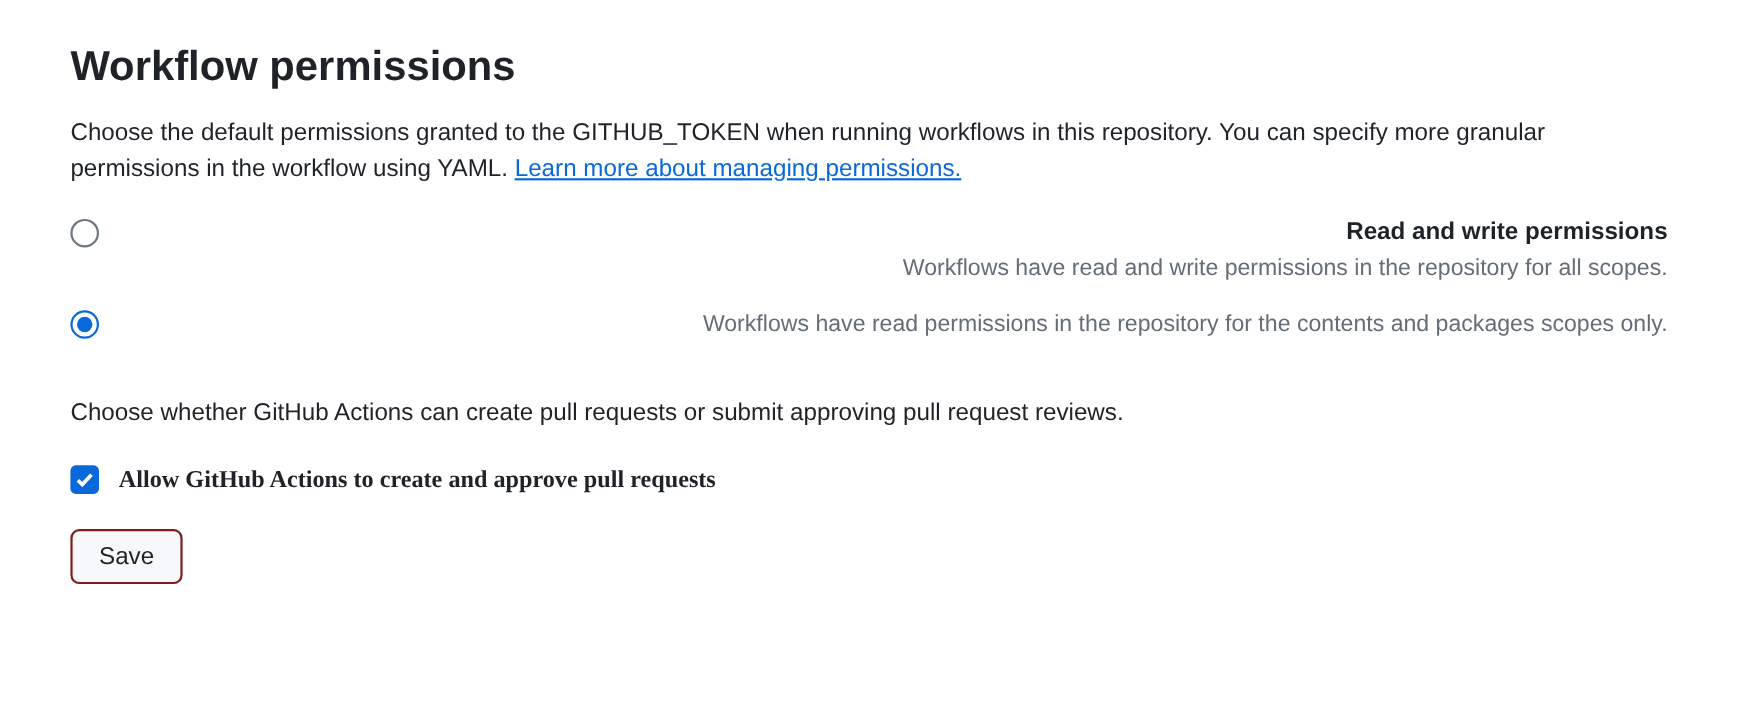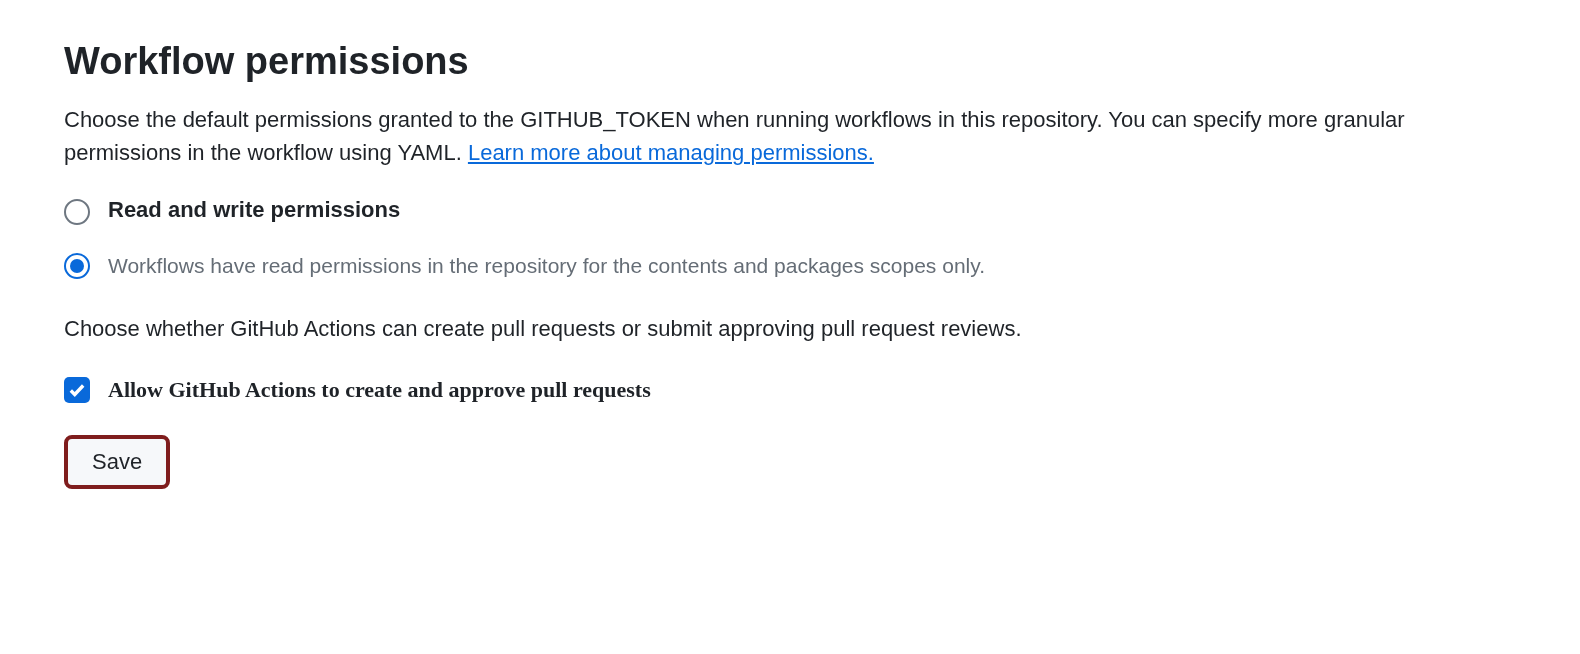--- a/index.html
+++ b/index.html
@@ -25,21 +25,22 @@
       line-height: 1.5;
       color: #1f2328;
       margin-bottom: 28px;
     }
     .link {
       color: #0969da;
       text-decoration: underline;
       cursor: pointer;
     }
     .radio-group {
-      margin-bottom: 32px;
+      margin-bottom: 48px;
+      text-align: right;
     }
     .radio-option {
       display: flex;
       align-items: flex-start;
       margin-bottom: 22px;
     }
     .radio-control {
       flex-shrink: 0;
       width: 26px;
       height: 26px;
@@ -119,41 +120,42 @@
       cursor: pointer;
       font-family: Liberation Serif, serif;
     }
     .save-button {
       display: inline-block;
       padding: 10px 24px;
       font-size: 22px;
       font-weight: 500;
       color: #1f2328;
       background: #f6f8fa;
-      border: 4px solid #7f1d1d;
+      border: 2px solid #7f1d1d;
       border-radius: 8px;
       cursor: pointer;
     }
   </style>
 </head>
 <body>
 
 
 
 <h2 class="section-title">Workflow permissions</h2>
 
 <p class="description">
   <span>Choose the default permissions granted to the GITHUB_TOKEN when running workflows in this repository. You can specify more granular permissions in the workflow using YAML. </span><a class="link">Learn more about managing permissions.</a>
 </p>
 
 <div class="radio-group">
   <div class="radio-option">
     <div class="radio-control"></div>
     <div class="radio-content">
       <div class="radio-label">Read and write permissions</div>
+      <div class="radio-description">Workflows have read and write permissions in the repository for all scopes.</div>
     </div>
   </div>
 
   <div class="radio-option">
     <div class="radio-control selected"></div>
     <div class="radio-content">
       <div class="radio-description">Workflows have read permissions in the repository for the contents and packages scopes only.</div>
     </div>
   </div>
 </div>

